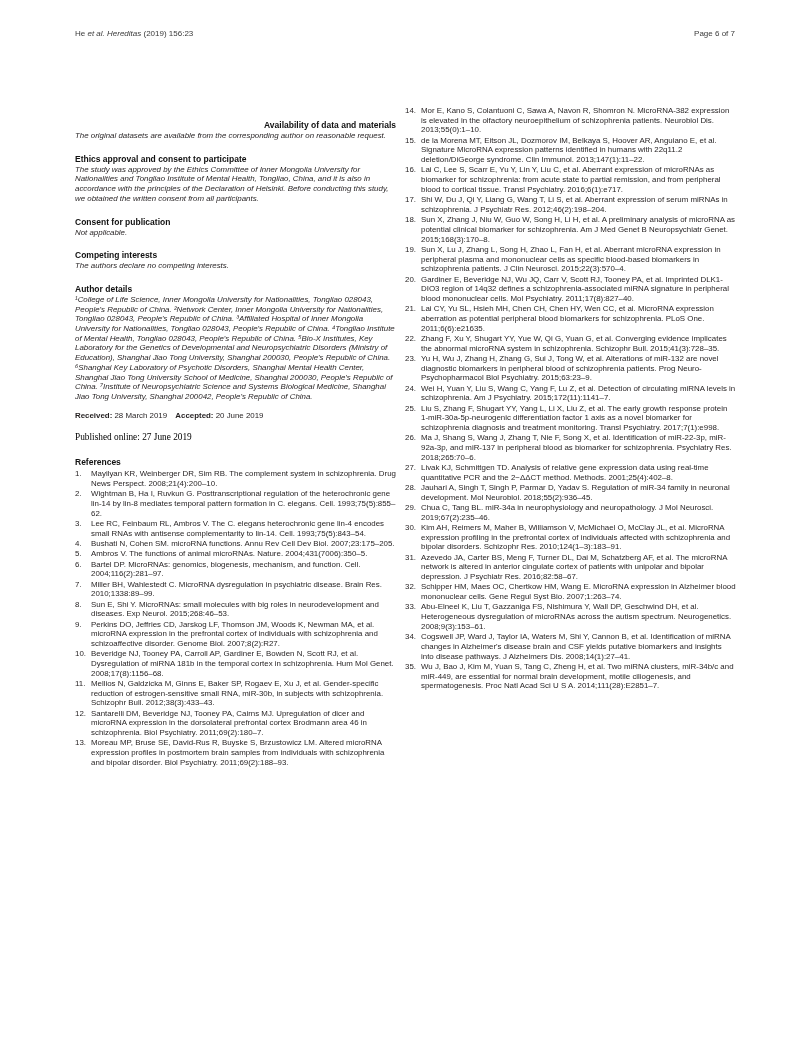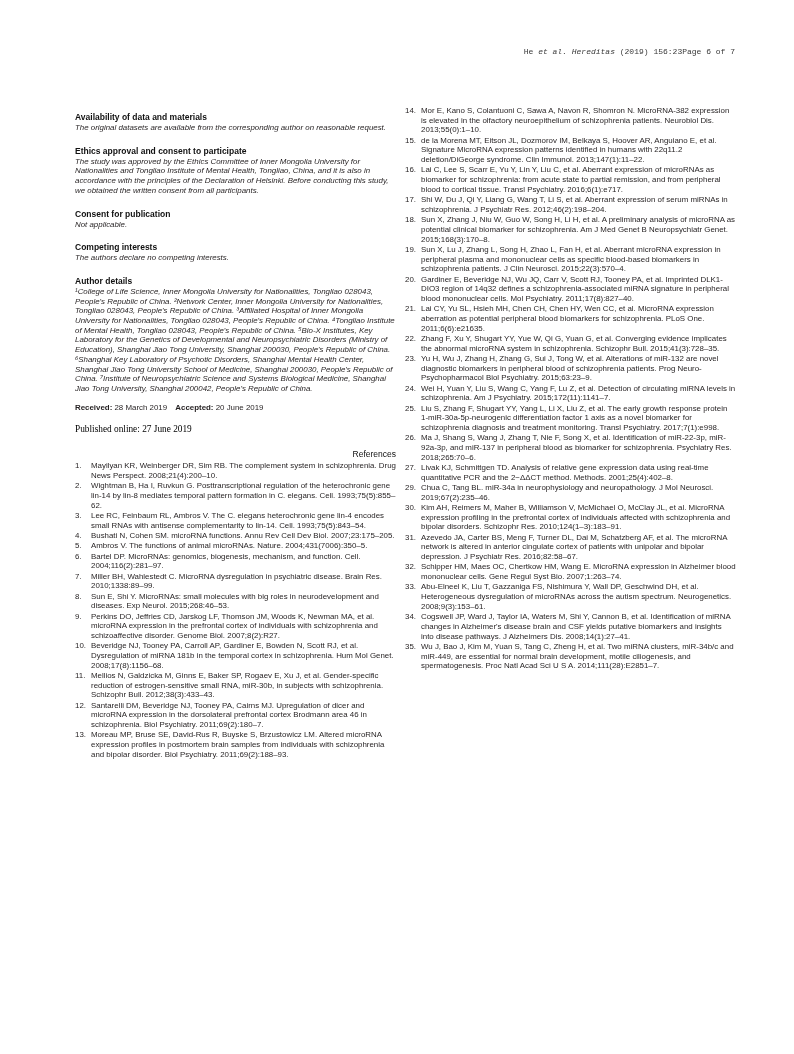--- a/index.html
+++ b/index.html
@@ -5,45 +5,45 @@
   html,body{margin:0;padding:0;}
   body{
     width:794px;height:1054px;
     background:#ffffff;
     font-family:"Liberation Sans", sans-serif;
     color:#231f20;
     position:relative;
     overflow:hidden;
   }
   .page-header{
-    position:absolute;top:47px;left:75px;right:59px;
-    display:flex;justify-content:flex-end;
-    font-size:8px;line-height:10px;color:#3a3a3a;font-family:Liberation Mono, monospace;
+    position:absolute;top:29px;left:75px;right:59px;
+    display:flex;justify-content:space-between;
+    font-size:8px;line-height:10px;color:#3a3a3a;
   }
   .cite .it{font-style:italic;}
   .col{position:absolute;top:108px;font-size:7.9px;line-height:9.7px;}
   .col-left{left:75px;width:321px;}
   .col-right{left:405px;width:331px;top:106px;}
   .sec-heading{
     font-size:8.5px;font-weight:bold;color:#111;
     margin:13px 0 1px 0;line-height:10px;
   }
-  .sec:first-child .sec-heading{margin-top:4px;}
+  .sec:first-child .sec-heading{margin-top:12px;text-align:right;}
   .sec-body{margin:0;font-style:italic;}
   .dates{margin:9px 0 12px 0;}
   .dates .lbl{font-weight:bold;}
   .dates .acc{margin-left:6px;}
   .published{
     margin:2px 0 0 0;
     font-family:"Liberation Serif", serif;
     font-size:9.3px;line-height:11px;color:#000;
   }
   .refs-heading{
-    font-size:8.5px;font-weight:normal;color:#111;
-    margin:14px 0 2px 0;line-height:10px;text-align:right;
+    font-size:8.5px;font-weight:bold;color:#111;
+    margin:14px 0 2px 0;line-height:10px;
   }
   .ref{display:flex;margin:0 0 0.6px 0;}
   .ref-num{flex:0 0 16px;}
   .ref-text{flex:1;}
 </style>
 </head>
 <body>
 
 <div class="page-header">
   <span class="cite"><span>He </span><span class="it">et al. </span><span class="it">Hereditas</span><span>  (2019) 156:23</span></span>
@@ -187,20 +187,24 @@
       </div>
       <div class="ref">
         <span class="ref-num">26.</span>
         <span class="ref-text">Ma J, Shang S, Wang J, Zhang T, Nie F, Song X, et al. Identification of miR-22-3p, miR-92a-3p, and miR-137 in peripheral blood as biomarker for schizophrenia. Psychiatry Res. 2018;265:70–6.</span>
       </div>
       <div class="ref">
         <span class="ref-num">27.</span>
         <span class="ref-text">Livak KJ, Schmittgen TD. Analysis of relative gene expression data using real-time quantitative PCR and the 2−ΔΔCT method. Methods. 2001;25(4):402–8.</span>
       </div>
       <div class="ref">
+        <span class="ref-num">28.</span>
+        <span class="ref-text">Jauhari A, Singh T, Singh P, Parmar D, Yadav S. Regulation of miR-34 family in neuronal development. Mol Neurobiol. 2018;55(2):936–45.</span>
+      </div>
+      <div class="ref">
         <span class="ref-num">29.</span>
         <span class="ref-text">Chua C, Tang BL. miR-34a in neurophysiology and neuropathology. J Mol Neurosci. 2019;67(2):235–46.</span>
       </div>
       <div class="ref">
         <span class="ref-num">30.</span>
         <span class="ref-text">Kim AH, Reimers M, Maher B, Williamson V, McMichael O, McClay JL, et al. MicroRNA expression profiling in the prefrontal cortex of individuals affected with schizophrenia and bipolar disorders. Schizophr Res. 2010;124(1–3):183–91.</span>
       </div>
       <div class="ref">
         <span class="ref-num">31.</span>
         <span class="ref-text">Azevedo JA, Carter BS, Meng F, Turner DL, Dai M, Schatzberg AF, et al. The microRNA network is altered in anterior cingulate cortex of patients with unipolar and bipolar depression. J Psychiatr Res. 2016;82:58–67.</span>

